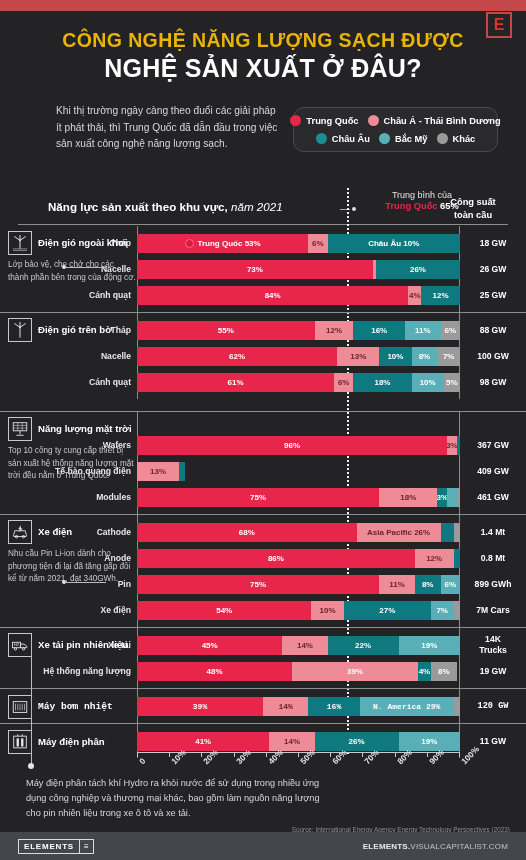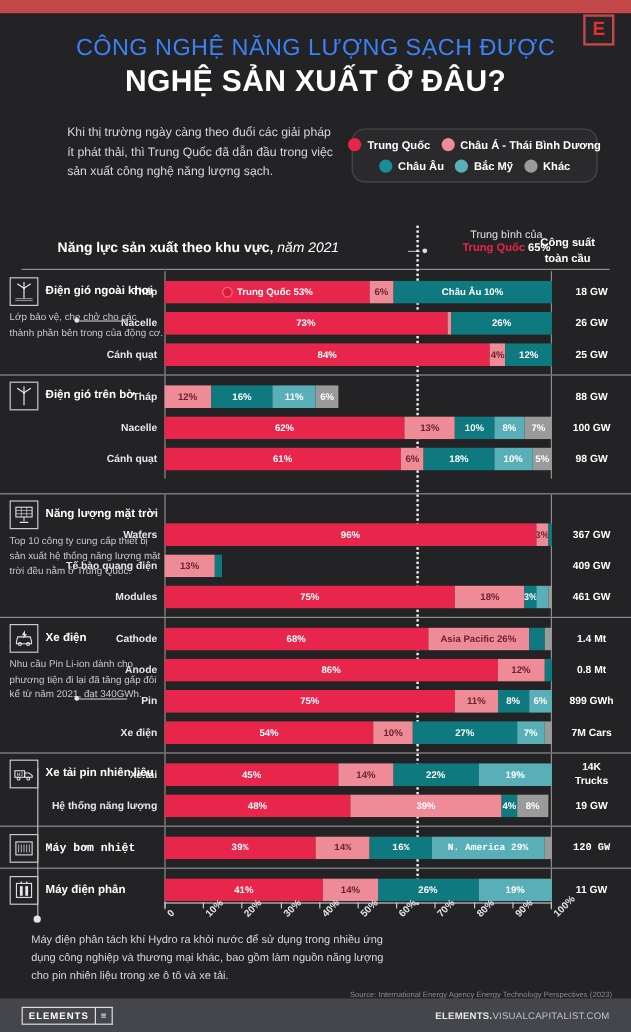--- a/index.html
+++ b/index.html
@@ -15,21 +15,21 @@
   .topbar { height:11px; background:#c4484a; width:100%; }
   .elogo {
     position:absolute; top:12px; right:14px; width:26px; height:26px;
     border:2px solid #c4484a; background:#242426;
     display:flex; align-items:center; justify-content:center;
     font-weight:bold; font-size:16px; color:#e03030; letter-spacing:0;
   }
 
   
   .title-wrap { text-align:center; margin-top:18px; }
-  .title1 { font-size:19.5px; letter-spacing:.4px; color:#3b82f6; font-weight:400; }
+  .title1 { font-size:19.5px; letter-spacing:.4px; color:#eab308; font-weight:700; }
   .title2 { font-size:25px; font-weight:bold; color:#ffffff; margin-top:2px; letter-spacing:.3px;}
 
   
   .intro-row { display:flex; margin-top:20px; padding:0 18px; gap:10px; }
   .intro { font-size:10.2px; line-height:1.62; color:#d8d8da; width:265px; padding-left:38px;}
   .legend {
     width:205px; border:1px solid #4a4a4e; border-radius:11px;
     padding:7px 8px 7px 8px; background:#2a2a2c;
     align-self:flex-start; margin-top:4px;
   }
@@ -279,20 +279,23 @@
                 </g>
                 <circle cx="10" cy="7" r="1" fill="#e4e4e6"></circle>
               </svg>
             </div>
             <div class="cat-name">Điện gió trên bờ</div>
           </div>
         </div>
         <div class="row">
           <div class="rowlabel">Tháp</div>
           <div class="bar">
+            <div class="seg" style="width: 55%; background: rgb(232, 38, 75);">
+              <span>55%</span>
+            </div>
             <div class="seg dark" style="width: 12%; background: rgb(238, 139, 150);">
               <span>12%</span>
             </div>
             <div class="seg" style="width: 16%; background: rgb(14, 122, 128);">
               <span>16%</span>
             </div>
             <div class="seg" style="width: 11%; background: rgb(88, 175, 184);">
               <span>11%</span>
             </div>
             <div class="seg" style="width: 6%; background: rgb(154, 154, 154);">

